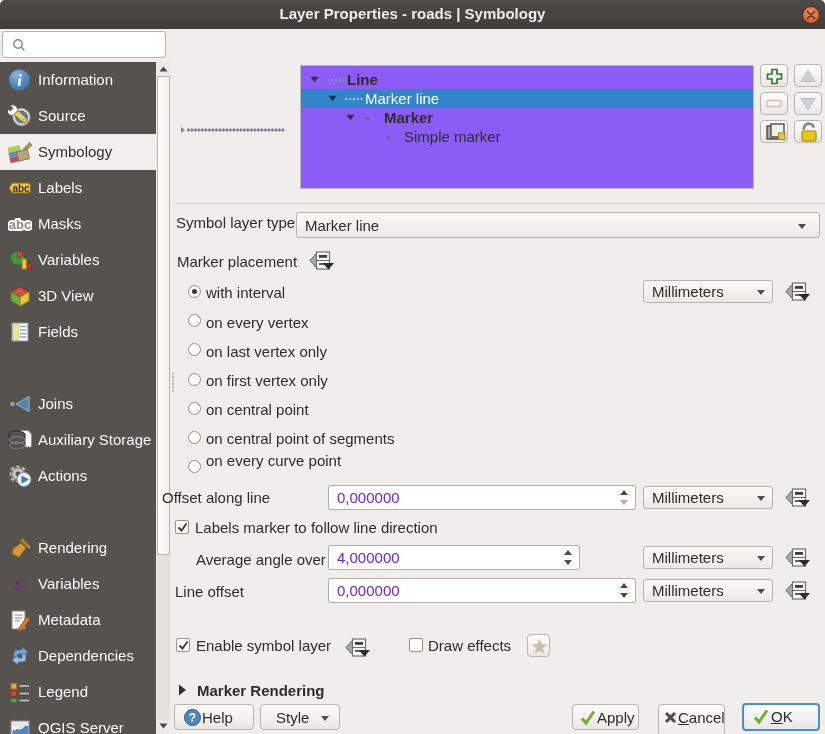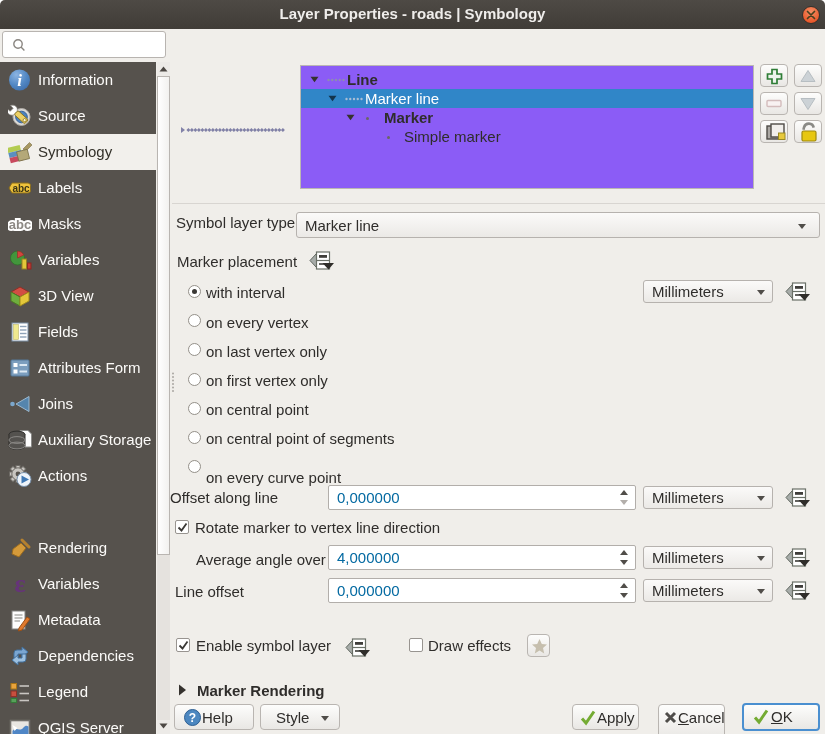--- a/index.html
+++ b/index.html
@@ -24,21 +24,21 @@
 .sbicon{position:absolute;left:8px;top:6px;width:24px;height:24px;}
 
 #sbar{position:absolute;left:157px;top:62px;width:13px;height:672px;background:#eceae7;}
 #sbthumb{position:absolute;left:157px;top:76px;width:13px;height:479px;background:linear-gradient(90deg,#fff,#f2f1ef);border:1px solid #b9b5b1;}
 #sbtrack{position:absolute;left:157px;top:555px;width:13px;height:165px;background:#e5e2de;}
 
 .combo{position:absolute;background:linear-gradient(#fbfaf9,#ebe9e6);border:1px solid #b6b2ae;border-radius:3px;}
 .combo .ctext{position:absolute;left:8px;top:0;line-height:22px;font-size:15px;color:#2f2d2b;white-space:nowrap;}
 .btn{position:absolute;background:linear-gradient(#fdfdfc,#e9e7e4);border:1px solid #b9b5b1;border-radius:4px;}
 .spin{position:absolute;background:#fff;border:1px solid #b2aeaa;border-radius:2px;}
-.spin .stext{position:absolute;left:8px;top:0;font-size:15px;line-height:23px;color:#0369a1;}
+.spin .stext{position:absolute;left:8px;top:0;font-size:15px;line-height:23px;color:#6d28d9;}
 .arrow-dn{width:0;height:0;border-left:4px solid transparent;border-right:4px solid transparent;border-top:5px solid #504d49;position:absolute;}
 .arrow-up{width:0;height:0;border-left:4px solid transparent;border-right:4px solid transparent;border-bottom:5px solid #504d49;position:absolute;}
 .radio{position:absolute;width:13px;height:13px;border-radius:50%;background:#fff;border:1px solid #949089;}
 .radio.on:after{content:"";position:absolute;left:3px;top:3px;width:5px;height:5px;border-radius:50%;background:#3a3835;}
 .check{position:absolute;width:14px;height:14px;background:#fff;border:1px solid #989490;border-radius:2px;}
 .lbl15{position:absolute;font-size:15px;color:#2f2d2b;white-space:nowrap;}
 .bold{font-weight:bold;}
 </style>
 </head>
 <body>
@@ -131,30 +131,20 @@
           <rect x="4" y="3" width="16" height="18" fill="#fff" stroke="#7d91a8"></rect>
           <rect x="5.5" y="4.5" width="5" height="15" fill="#efe98f" stroke="#bdb568" stroke-width="0.6"></rect>
           <g stroke="#8fa3b8" stroke-width="1.4">
             <line x1="12" y1="6.5" x2="18.5" y2="6.5"></line>
             <line x1="12" y1="10" x2="18.5" y2="10"></line>
             <line x1="12" y1="13.5" x2="18.5" y2="13.5"></line>
             <line x1="12" y1="17" x2="18.5" y2="17"></line>
           </g>
         </svg>
         <div class="lbl">Fields</div>
-      </div>
-    <div class="sbitem" style="top:288px">
-        <svg class="sbicon" viewBox="0 0 24 24">
-          <rect x="3" y="4" width="18" height="16" rx="1" fill="#7c9ebe" stroke="#54789a"></rect>
-          <rect x="5.5" y="7" width="4" height="4" fill="#fff"></rect>
-          <rect x="5.5" y="13.5" width="4" height="4" fill="#fff"></rect>
-          <rect x="11.5" y="8" width="7.5" height="2" fill="#dce8f2"></rect>
-          <rect x="11.5" y="14.5" width="7.5" height="2" fill="#dce8f2"></rect>
-        </svg>
-        <div class="lbl">Attributes Form</div>
       </div>
     <div class="sbitem" style="top:324px">
         <svg class="sbicon" viewBox="0 0 24 24">
           <path d="M21 4.5 L8 12 21 19.5 Z" fill="#5585ad" stroke="#9bb8cf" stroke-width="1"></path>
           <circle cx="4.5" cy="12" r="2.3" fill="#7ba7cc"></circle>
         </svg>
         <div class="lbl">Joins</div>
       </div>
     <div class="sbitem" style="top:360px">
         <svg class="sbicon" viewBox="0 0 24 24">
@@ -396,36 +386,36 @@
   <div class="lbl15" style="left:206px;top:314px">on every vertex</div>
   <div class="radio" style="left:188px;top:343px"></div>
   <div class="lbl15" style="left:206px;top:343px">on last vertex only</div>
   <div class="radio" style="left:188px;top:373px"></div>
   <div class="lbl15" style="left:206px;top:372px">on first vertex only</div>
   <div class="radio" style="left:188px;top:402px"></div>
   <div class="lbl15" style="left:206px;top:401px">on central point</div>
   <div class="radio" style="left:188px;top:431px"></div>
   <div class="lbl15" style="left:206px;top:430px">on central point of segments</div>
   <div class="radio" style="left:188px;top:460px"></div>
-  <div class="lbl15" style="left:206px;top:469px">on every curve point</div>
+  <div class="lbl15" style="left:206px;top:452px">on every curve point</div>
 
   <div class="combo" style="left:643px;top:280px;width:130px;height:23px">
       <div class="ctext">Millimeters</div>
       <div class="arrow-dn" style="right:7px;top:9px"></div>
     </div>
   <svg class="abs" style="left:784px;top:281px" width="28" height="21" viewBox="0 0 28 21">
       <path d="M8.5 3.5 L2 10.5 8.5 17.5 Z" fill="#a7aca9" stroke="#60665f" stroke-width="1"></path>
       <rect x="8.5" y="2" width="13" height="17" fill="#fff" stroke="#6a7067" stroke-width="1.2"></rect>
       <line x1="8.5" y1="10.5" x2="21.5" y2="10.5" stroke="#6a7067" stroke-width="1.2"></line>
       <rect x="11" y="5" width="8" height="2.8" fill="#3f3d3a"></rect>
       <rect x="11" y="13.2" width="8.5" height="1.6" fill="#3f3d3a"></rect>
       <path d="M14.5 13 H26 L20.5 19.4 Z" fill="#2f2d2a"></path>
     </svg>
 
-  <div class="lbl15" style="left:170px;top:489px">Offset along line</div>
+  <div class="lbl15" style="left:162px;top:489px">Offset along line</div>
   <div class="spin" style="left:328px;top:485px;width:308px;height:25px">
       <div class="stext">0,000000</div>
     <div class="arrow-up" style="right:7px;top:4px"></div>
       <div class="arrow-dn" style="right:7px;bottom:4px;border-top-color:#b3afab"></div>
     </div>
   <div class="combo" style="left:643px;top:486px;width:130px;height:23px">
       <div class="ctext">Millimeters</div>
       <div class="arrow-dn" style="right:7px;top:9px"></div>
     </div>
   <svg class="abs" style="left:784px;top:487px" width="28" height="21" viewBox="0 0 28 21">
@@ -435,24 +425,24 @@
       <rect x="11" y="5" width="8" height="2.8" fill="#3f3d3a"></rect>
       <rect x="11" y="13.2" width="8.5" height="1.6" fill="#3f3d3a"></rect>
       <path d="M14.5 13 H26 L20.5 19.4 Z" fill="#2f2d2a"></path>
     </svg>
 
   <div class="check" style="left:175px;top:520px">
       <svg class="abs" style="left:1px;top:1px" width="11" height="11" viewBox="0 0 11 11">
         <path d="M1.5 5.5 L4.5 8.5 L9.5 1.5" fill="none" stroke="#3a3835" stroke-width="1.8"></path>
       </svg>
     </div>
-  <div class="lbl15" style="left:195px;top:519px">Rotate marker to vertex line direction</div>
+  <div class="lbl15" style="left:195px;top:519px">Labels marker to follow line direction</div>
 
   <div class="lbl15" style="left:196px;top:551px">Average angle over</div>
-  <div class="spin" style="left:328px;top:545px;width:308px;height:25px">
+  <div class="spin" style="left:328px;top:545px;width:252px;height:25px">
       <div class="stext">4,000000</div>
     <div class="arrow-up" style="right:7px;top:4px"></div>
       <div class="arrow-dn" style="right:7px;bottom:4px"></div>
     </div>
   <div class="combo" style="left:643px;top:546px;width:130px;height:23px">
       <div class="ctext">Millimeters</div>
       <div class="arrow-dn" style="right:7px;top:9px"></div>
     </div>
   <svg class="abs" style="left:784px;top:547px" width="28" height="21" viewBox="0 0 28 21">
       <path d="M8.5 3.5 L2 10.5 8.5 17.5 Z" fill="#a7aca9" stroke="#60665f" stroke-width="1"></path>

